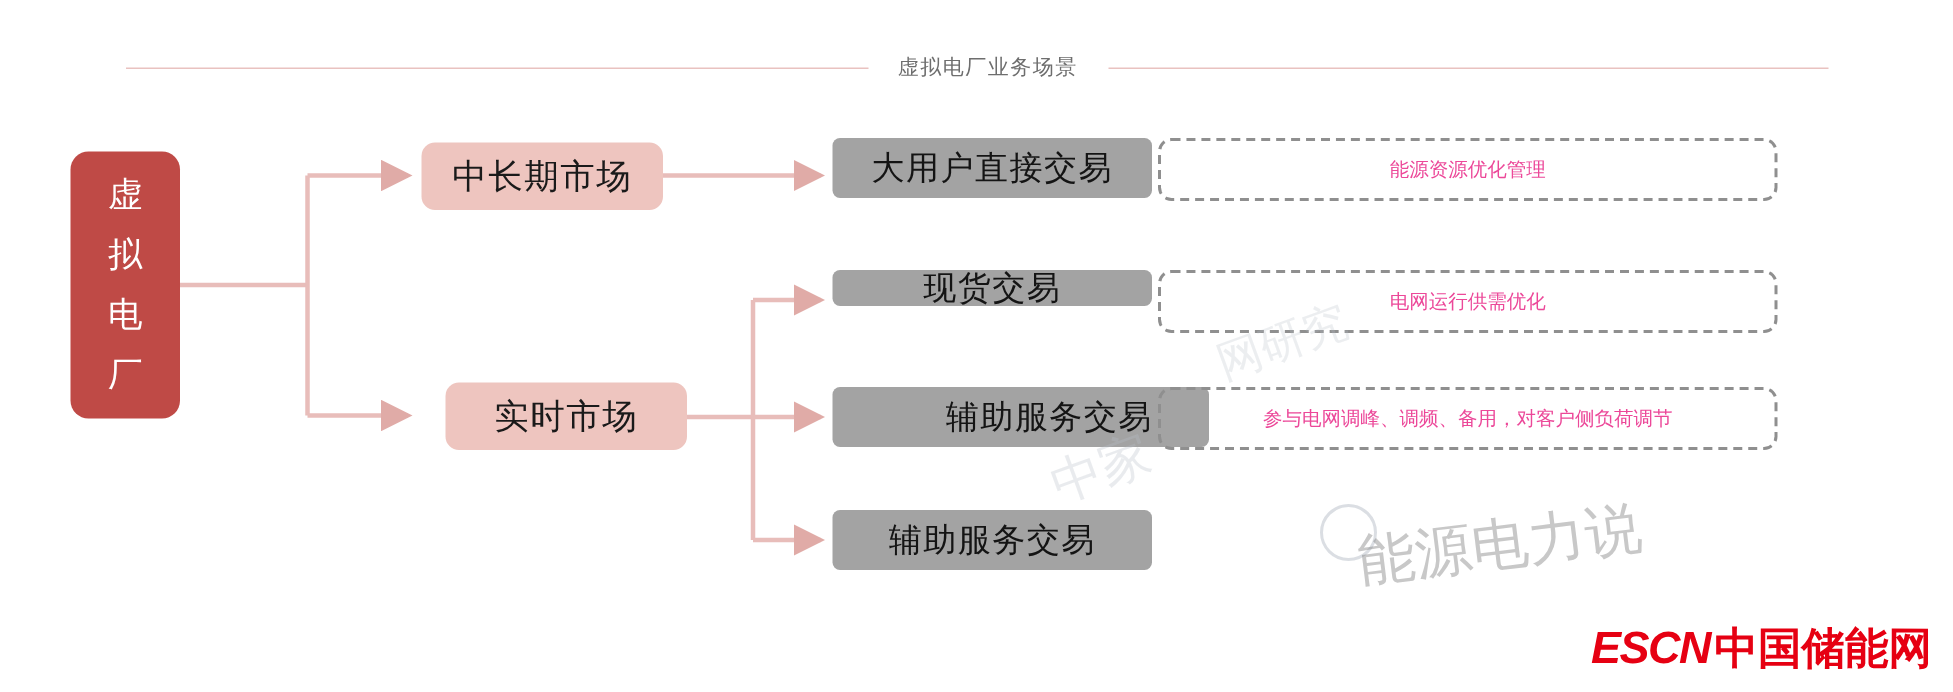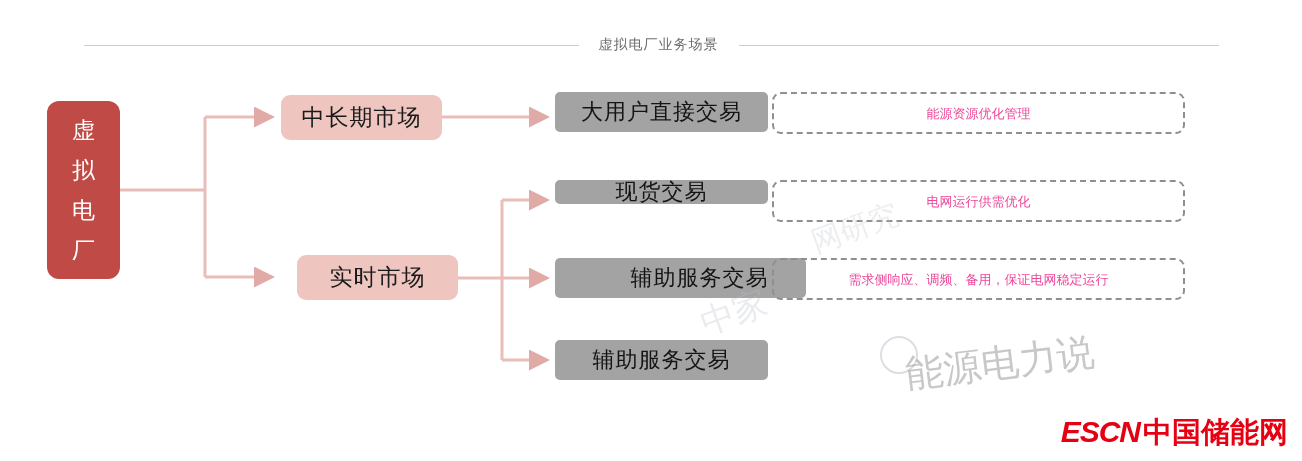--- a/index.html
+++ b/index.html
@@ -239,21 +239,21 @@
   <div class="market-node m0">中长期市场</div>
   <div class="market-node m1">实时市场</div>
 
   <div class="product-node p0">大用户直接交易</div>
   <div class="product-node p1">现货交易</div>
   <div class="product-node p2">辅助服务交易</div>
   <div class="product-node p3">辅助服务交易</div>
 
   <div class="desc-box d0">能源资源优化管理</div>
   <div class="desc-box d1">电网运行供需优化</div>
-  <div class="desc-box d2">需求侧响应、调频、备用，保证电网稳定运行</div>
+  <div class="desc-box d2">参与电网调峰、调频、备用，对客户侧负荷调节</div>
 
   <div class="wm wm-a">中家</div>
   <div class="wm wm-b">网研究</div>
   <div class="wm-dot"></div>
   <div class="wm wm-c">能源电力说</div>
 
   <div class="logo">
     <span class="escn">ESCN</span>
     <span class="cn">中国储能网</span>
   </div>

